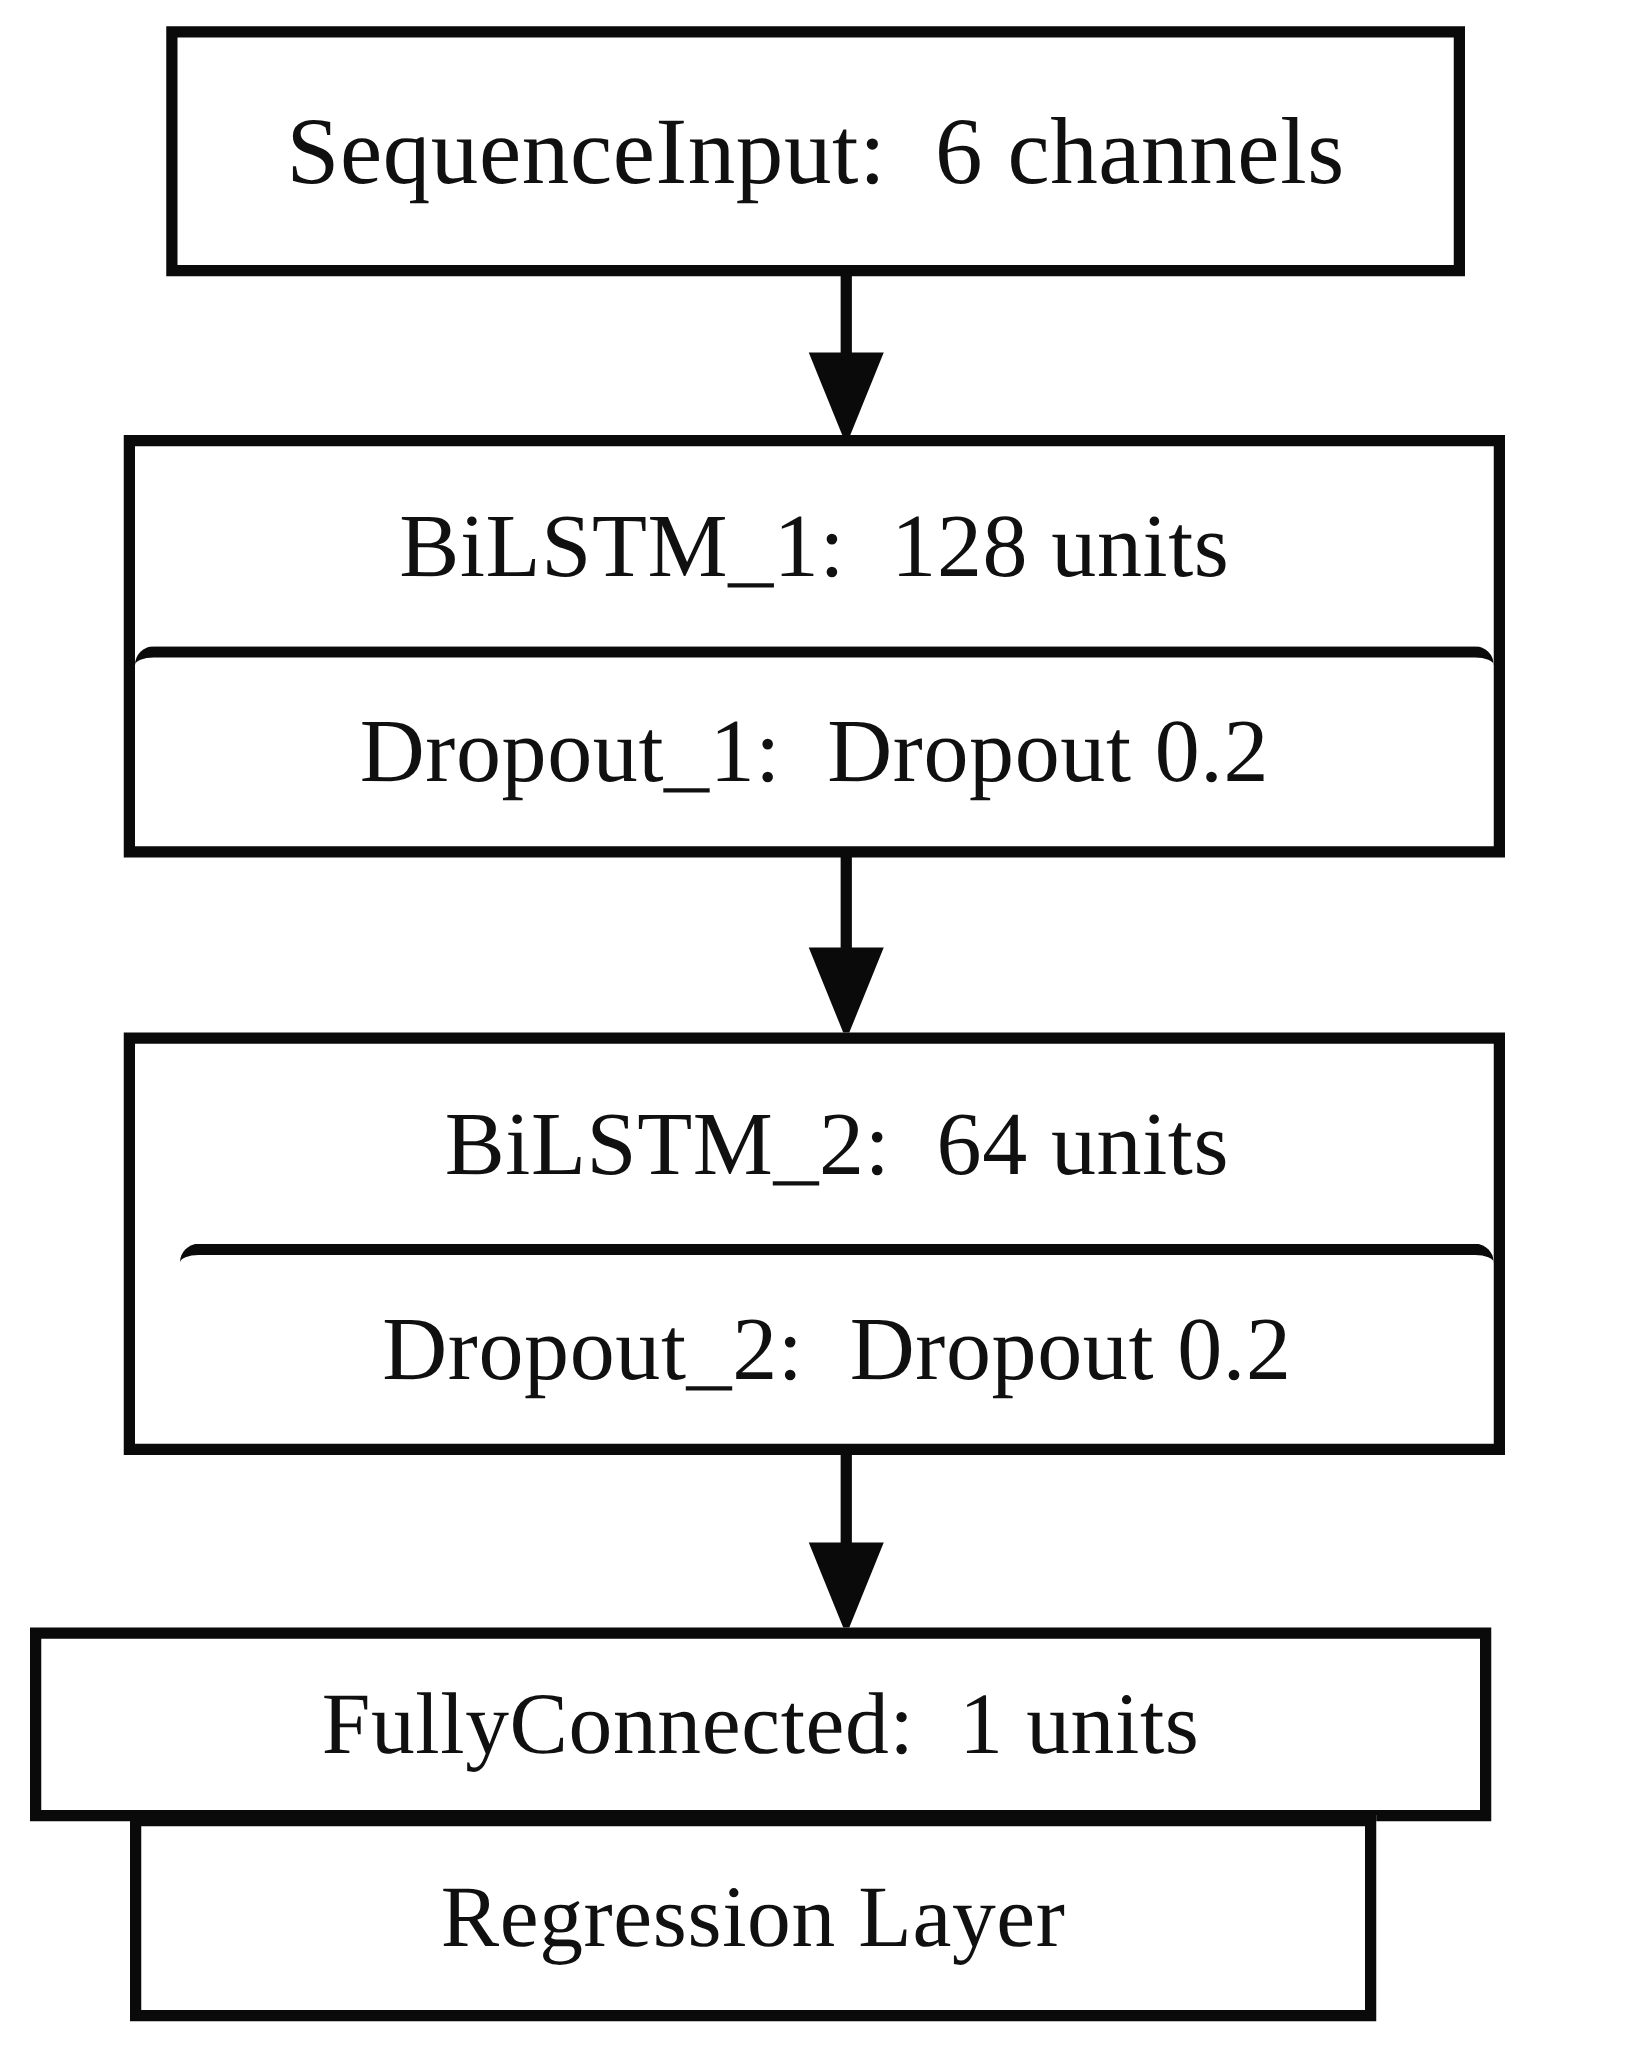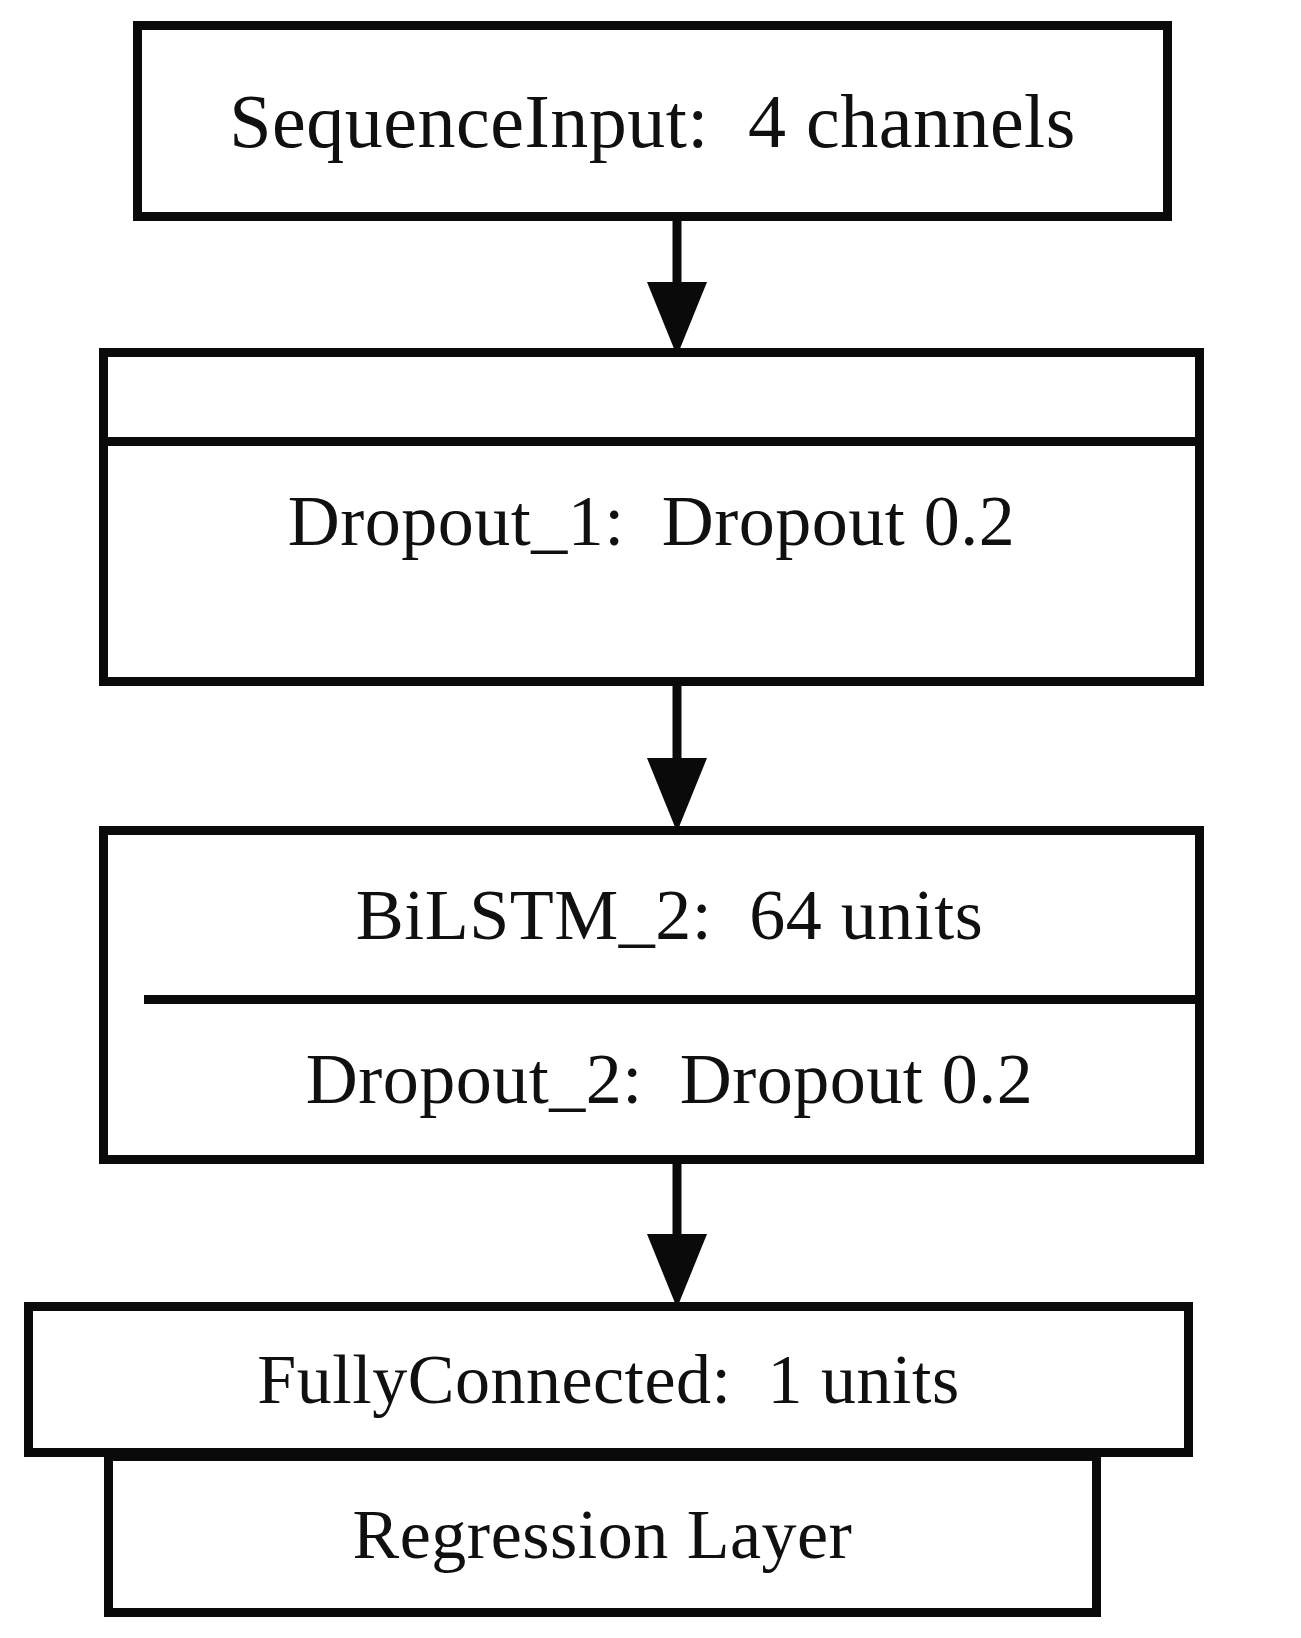--- a/index.html
+++ b/index.html
@@ -31,20 +31,21 @@
     display: flex;
     align-items: center;
     justify-content: center;
     text-align: center;
     color: #101010;
     letter-spacing: 0.5px;
     white-space: pre;
   }
   .divider-row {
     border-top: 9px solid #0a0a0a;
+    border-radius: 15px;
   }
 
   
   #box-input {
     left: 133px;
     top: 21px;
     width: 1039px;
     height: 200px;
   }
   #box-input .node-row { height: 100%; font-size: 76px; }
@@ -112,29 +113,30 @@
   #arrow-2 .shaft { height: 88px; }
   #arrow-3 { left: 647px; top: 1158px; height: 150px; }
   #arrow-3 .shaft { height: 86px; }
 </style>
 </head>
 <body>
 
 <div id="canvas">
 
   <div class="node-box" id="box-input">
-    <div class="node-row">SequenceInput:  4 channels</div>
+    <div class="node-row">SequenceInput:  6 channels</div>
   </div>
 
   <div class="arrow" id="arrow-1">
     <div class="shaft"></div>
     <div class="head"></div>
   </div>
 
   <div class="node-box" id="box-bilstm1">
+    <div class="node-row">BiLSTM_1:  128 units</div>
     <div class="node-row divider-row">Dropout_1:  Dropout 0.2</div>
   </div>
 
   <div class="arrow" id="arrow-2">
     <div class="shaft"></div>
     <div class="head"></div>
   </div>
 
   <div class="node-box" id="box-bilstm2">
     <div class="node-row">BiLSTM_2:  64 units</div>

